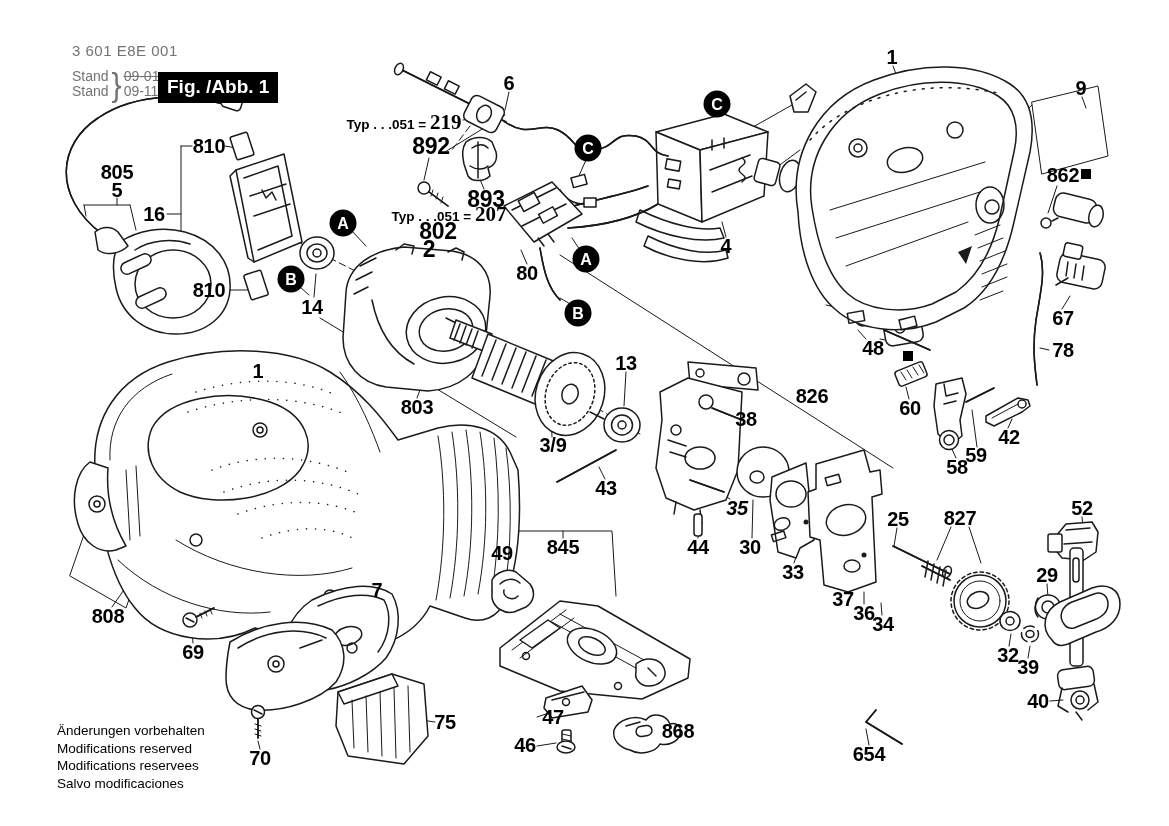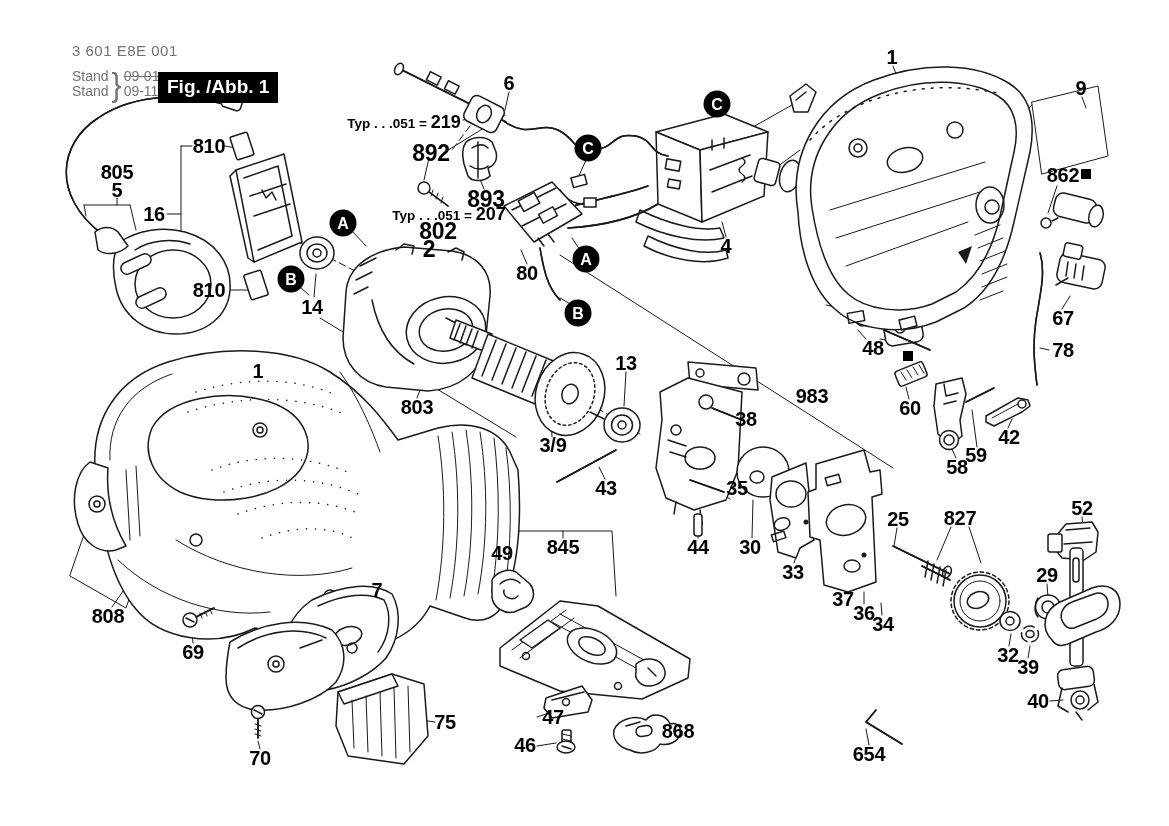--- a/index.html
+++ b/index.html
@@ -12,21 +12,21 @@
   svg.art .thin{stroke-width:1;}
   .co{position:absolute;transform:translate(-50%,-50%);font-weight:700;font-size:20px;
       color:#000;white-space:nowrap;letter-spacing:-0.3px;z-index:5;}
   .co.big{font-size:23px;}
   .marker{position:absolute;transform:translate(-50%,-50%);width:27px;height:27px;border-radius:50%;
       background:#000;color:#fff;font-weight:700;font-size:16px;display:flex;align-items:center;
       justify-content:center;z-index:6;}
   .sq{position:absolute;width:10px;height:10px;background:#000;transform:translate(-50%,-50%);z-index:5;}
   .tnote{position:absolute;transform:translate(-50%,-50%);white-space:nowrap;font-weight:700;color:#000;z-index:5;}
   .tnote .pre{font-size:13.5px;}
-  .tnote .val{font-size:18px;margin-left:4px;}
+  .tnote .val{font-size:21px;margin-left:4px;font-family:Liberation Serif, serif;}
   .titleblock{position:absolute;left:72px;top:42px;color:#737373;z-index:5;}
   .pn{font-size:15px;letter-spacing:0.5px;}
   .si{display:flex;align-items:center;margin-top:10px;font-size:14px;line-height:15px;}
   .si .lbls div{text-align:left;}
   .si .brace{font-size:30px;font-weight:400;margin:0 2px 0 3px;transform:scaleY(1.1);}
   .si .vals div{text-align:left;}
   .strike{text-decoration:line-through;}
   .figbox{position:absolute;left:158px;top:72px;background:#000;color:#fff;font-weight:700;
       font-size:19px;padding:4px 9px 5px 9px;z-index:5;}
   .footer{position:absolute;left:57px;top:722px;font-size:13.5px;line-height:17.5px;color:#000;z-index:5;}
@@ -45,20 +45,26 @@
       </div>
       <div class="brace">}</div>
       <div class="vals">
         <div class="strike">09-01</div>
         <div>09-11-25</div>
       </div>
     </div>
   </div>
   <div class="figbox">Fig. /Abb. 1</div>
 
+  <div class="footer">
+    <div>Änderungen vorbehalten</div>
+    <div>Modifications reserved</div>
+    <div>Modifications reservees</div>
+    <div>Salvo modificaciones</div>
+  </div>
 
   <svg class="art" width="1169" height="826" viewBox="0 0 1169 826">
 
     <g>
       <path class="thin" d="M509,92 L505,110 M726,237 L722,222 M527,264 L521,250
         M717,118 L717,147 M586,160 L578,178 M580,250 L572,238 M572,305 L560,298
         M352,231 L366,246 M300,287 L309,295 M314,297 L316,274
         M167,214 L181,214 M181,146 L181,290 M181,146 L192,146 M225,146 L247,150
         M181,290 L192,290 M225,290 L250,290
         M117,198 L117,205 M84,205 L130,205 M84,205 L86,216 M130,205 L136,230
@@ -450,21 +456,21 @@
     </g>
 
     <g>
       <path d="M876,710 L866,722 L902,744" stroke-width="5"></path>
       <path d="M876,710 L866,722 L902,744" stroke="#fff" stroke-width="2.5"></path>
     </g>
   </svg>
 
   <div id="labels">
       <div class="co" style="left: 509px; top: 83px;">6</div>
-      <div class="co big" style="left: 431px; top: 153px;">892</div>
+      <div class="co big" style="left: 431px; top: 146px;">892</div>
       <div class="co big" style="left: 486px; top: 199px;">893</div>
       <div class="co big" style="left: 438px; top: 231px;">802</div>
       <div class="co big" style="left: 429px; top: 249px;">2</div>
       <div class="co" style="left: 527px; top: 273px;">80</div>
       <div class="co" style="left: 726px; top: 246px;">4</div>
       <div class="co" style="left: 892px; top: 57px;">1</div>
       <div class="co" style="left: 1081px; top: 88px;">9</div>
       <div class="co" style="left: 1063px; top: 175px;">862</div>
       <div class="co" style="left: 1063px; top: 318px;">67</div>
       <div class="co" style="left: 1063px; top: 350px;">78</div>
@@ -474,25 +480,25 @@
       <div class="co" style="left: 976px; top: 455px;">59</div>
       <div class="co" style="left: 1009px; top: 437px;">42</div>
       <div class="co" style="left: 154px; top: 214px;">16</div>
       <div class="co" style="left: 209px; top: 146px;">810</div>
       <div class="co" style="left: 209px; top: 290px;">810</div>
       <div class="co" style="left: 117px; top: 172px;">805</div>
       <div class="co" style="left: 117px; top: 190px;">5</div>
       <div class="co" style="left: 312px; top: 307px;">14</div>
       <div class="co" style="left: 626px; top: 363px;">13</div>
       <div class="co" style="left: 746px; top: 419px;">38</div>
-      <div class="co" style="left: 812px; top: 396px;">983</div>
+      <div class="co" style="left: 812px; top: 396px;">826</div>
       <div class="co" style="left: 553px; top: 445px;">3/9</div>
       <div class="co" style="left: 417px; top: 407px;">803</div>
       <div class="co" style="left: 606px; top: 488px;">43</div>
-      <div class="co" style="left: 737px; top: 488px;">35</div>
+      <div class="co" style="left: 737px; top: 508px; font-style: italic;">35</div>
       <div class="co" style="left: 698px; top: 547px;">44</div>
       <div class="co" style="left: 750px; top: 547px;">30</div>
       <div class="co" style="left: 793px; top: 572px;">33</div>
       <div class="co" style="left: 843px; top: 599px;">37</div>
       <div class="co" style="left: 864px; top: 613px;">36</div>
       <div class="co" style="left: 883px; top: 624px;">34</div>
       <div class="co" style="left: 898px; top: 519px;">25</div>
       <div class="co" style="left: 960px; top: 518px;">827</div>
       <div class="co" style="left: 1082px; top: 508px;">52</div>
       <div class="co" style="left: 1047px; top: 575px;">29</div>

